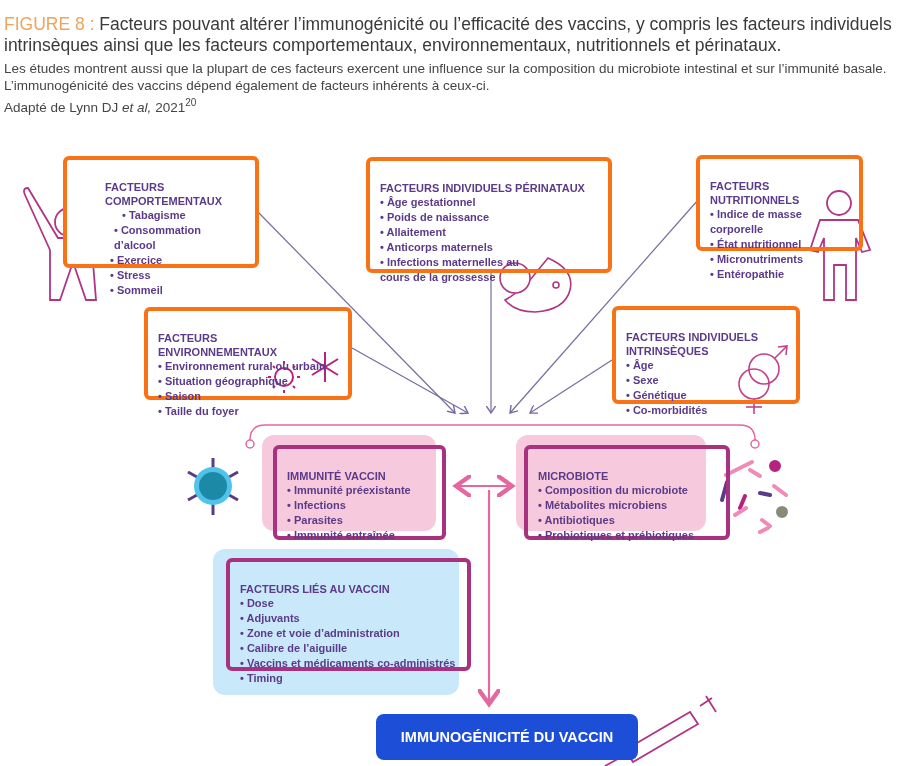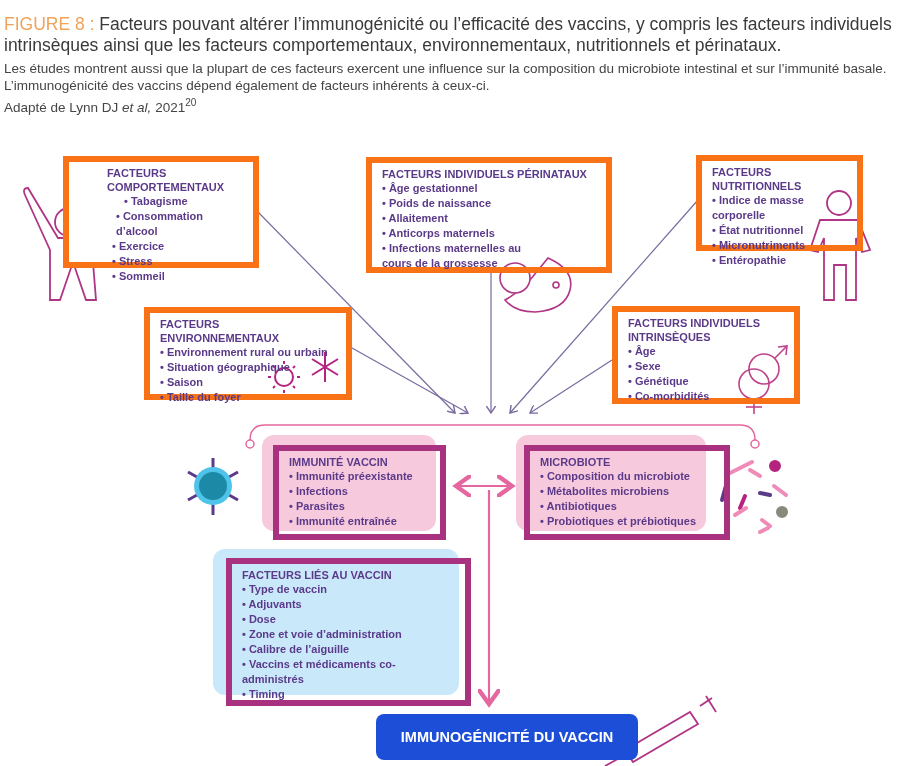--- a/index.html
+++ b/index.html
@@ -6,21 +6,21 @@
   html, body { width: 900px; height: 766px; background: #ffffff; overflow: hidden; }
   body { position: relative; font-family: "Liberation Sans", sans-serif; color: #3c3c3c; }
   .hdr { position: absolute; left: 4px; top: 14px; width: 892px; }
   .title { font-size: 17.5px; font-weight: normal; line-height: 21px; color: #3a3a3a; }
   .title .fig { color: #f0a35a; }
   .sub { font-size: 13.5px; line-height: 17px; color: #454545; margin-top: 4px; }
   .src { font-size: 13.5px; line-height: 17px; color: #454545; }
   .src i { }
   .src sup { font-size: 10px; vertical-align: super; }
   svg.bg { position: absolute; left: 0; top: 0; width: 900px; height: 766px; }
-  .box { position: absolute; border: 6px solid #f97316; border-radius: 0; background: #fff; padding: 4px 10px; }
+  .box { position: absolute; border: 4px solid #f97316; border-radius: 6px; background: #fff; padding: 20px 10px; }
   .box h3 { font-size: 11px; font-weight: bold; color: #5b3a8a; line-height: 14px; }
   .box ul { list-style: none; font-weight: bold; }
   .box li { font-size: 11px; color: #5b3a8a; line-height: 15px; }
   .box li::before { content: "• "; }
   .pink { border-color: #a8327f; background: transparent; }
   .pinkfill { position: absolute; background: #f7c9dc; border-radius: 12px; }
   .bluefill { position: absolute; background: #c9e9fb; border-radius: 12px; }
   .result { position: absolute; left: 376px; top: 714px; width: 262px; height: 46px; background: #1d4ed8; border-radius: 8px;
             color: #fff; font-weight: bold; font-size: 14.5px; display: flex; align-items: center; justify-content: center; }
 </style>
@@ -221,26 +221,25 @@
   <h3>MICROBIOTE</h3>
   <ul>
     <li>Composition du microbiote</li>
     <li>Métabolites microbiens</li>
     <li>Antibiotiques</li>
     <li>Probiotiques et prébiotiques</li>
   </ul>
 </div>
 
 <div class="bluefill" style="left:213px; top:549px; width:246px; height:146px;"></div>
-<div class="box pink" style="left:226px; top:558px; width:245px; height:148px;">
+<div class="box pink" style="left:226px; top:558px; width:245px; height:113px;">
   <h3>FACTEURS LIÉS AU VACCIN</h3>
   <ul>
-    <li>Type de vaccin</li>
+    <li>Dose</li>
     <li>Adjuvants</li>
-    <li>Dose</li>
     <li>Zone et voie d’administration</li>
     <li>Calibre de l’aiguille</li>
     <li>Vaccins et médicaments co-administrés</li>
     <li>Timing</li>
   </ul>
 </div>
 
 <div class="result">IMMUNOGÉNICITÉ DU VACCIN</div>
 
 </body></html>

